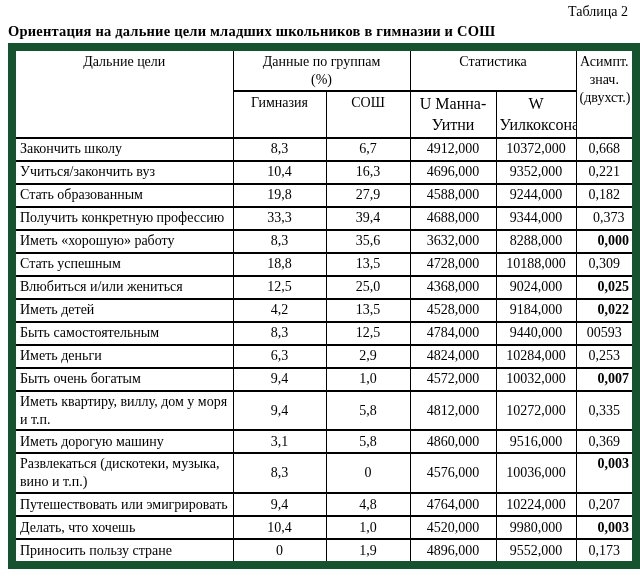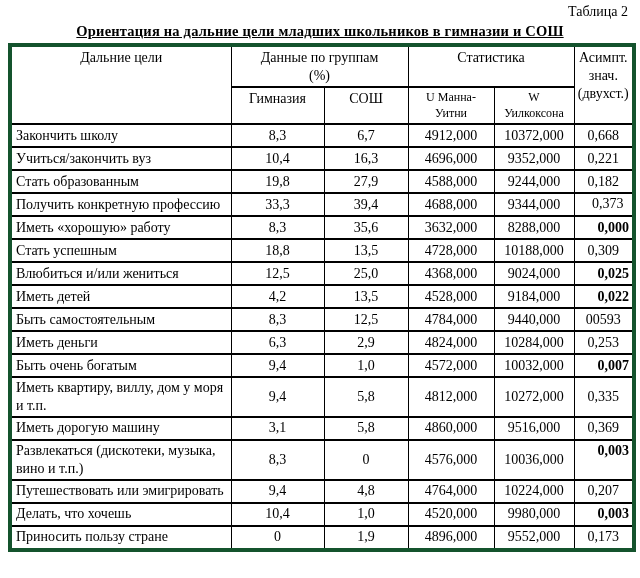--- a/index.html
+++ b/index.html
@@ -18,33 +18,31 @@
     height: 578px;
     padding: 3px 8px 0 8px;
   }
   .caption {
     text-align: right;
     font-size: 14px;
     line-height: 18px;
     padding-right: 4px;
   }
   .title {
-    text-align: center;
     font-weight: bold;
-    text-decoration: underline;
     font-size: 14.5px;
     line-height: 18px;
     margin: 1px 0 3px 0;
     letter-spacing: 0.2px;
   }
   table.data-table {
     border-collapse: collapse;
     table-layout: fixed;
     width: 624px;
-    border: 4px solid #14532d;
+    border: 8px solid #14532d;
   }
   col.c-goal { width: 221px; }
   col.c-gym  { width: 93px; }
   col.c-sosh { width: 84px; }
   col.c-u    { width: 86px; }
   col.c-w    { width: 80px; }
   col.c-sig  { width: 60px; }
   th, td {
     border-left: 1px solid #000;
     border-right: 1px solid #000;
@@ -54,21 +52,21 @@
     font-size: 14px;
     line-height: 1.28;
     padding: 1px 3px;
     text-align: center;
     vertical-align: middle;
     overflow: hidden;
   }
   thead th { vertical-align: top; padding-top: 2px; }
   thead tr.head-top th { height: 36px; }
   thead tr.head-sub th { height: 32px; margin-left: 16px; }
-  th.small { font-size: 12px; line-height: 1.3; }
+  th.small { font-size: 16px; line-height: 1.3; }
   tbody td { height: 19px; }
   td.goal {
     text-align: left;
     padding-left: 4px;
     padding-right: 4px;
   }
   td.sig-bold { font-weight: bold; text-align: right; }
   td.sig-top { vertical-align: top; padding-left: 12px; }
 </style>
 </head>

